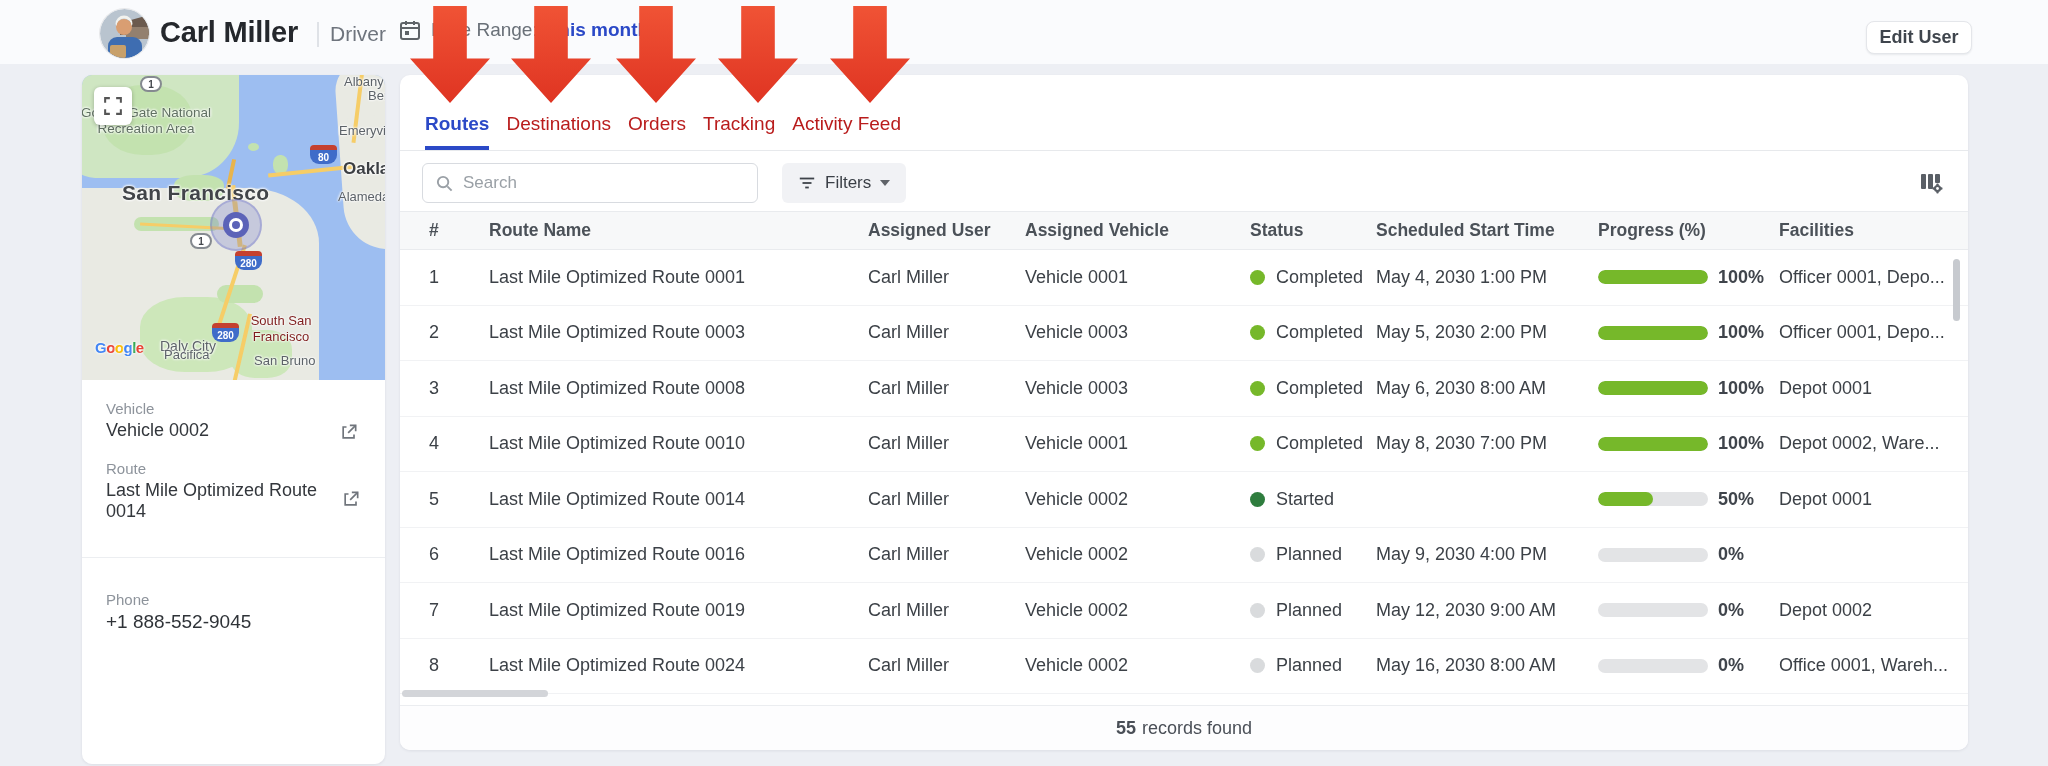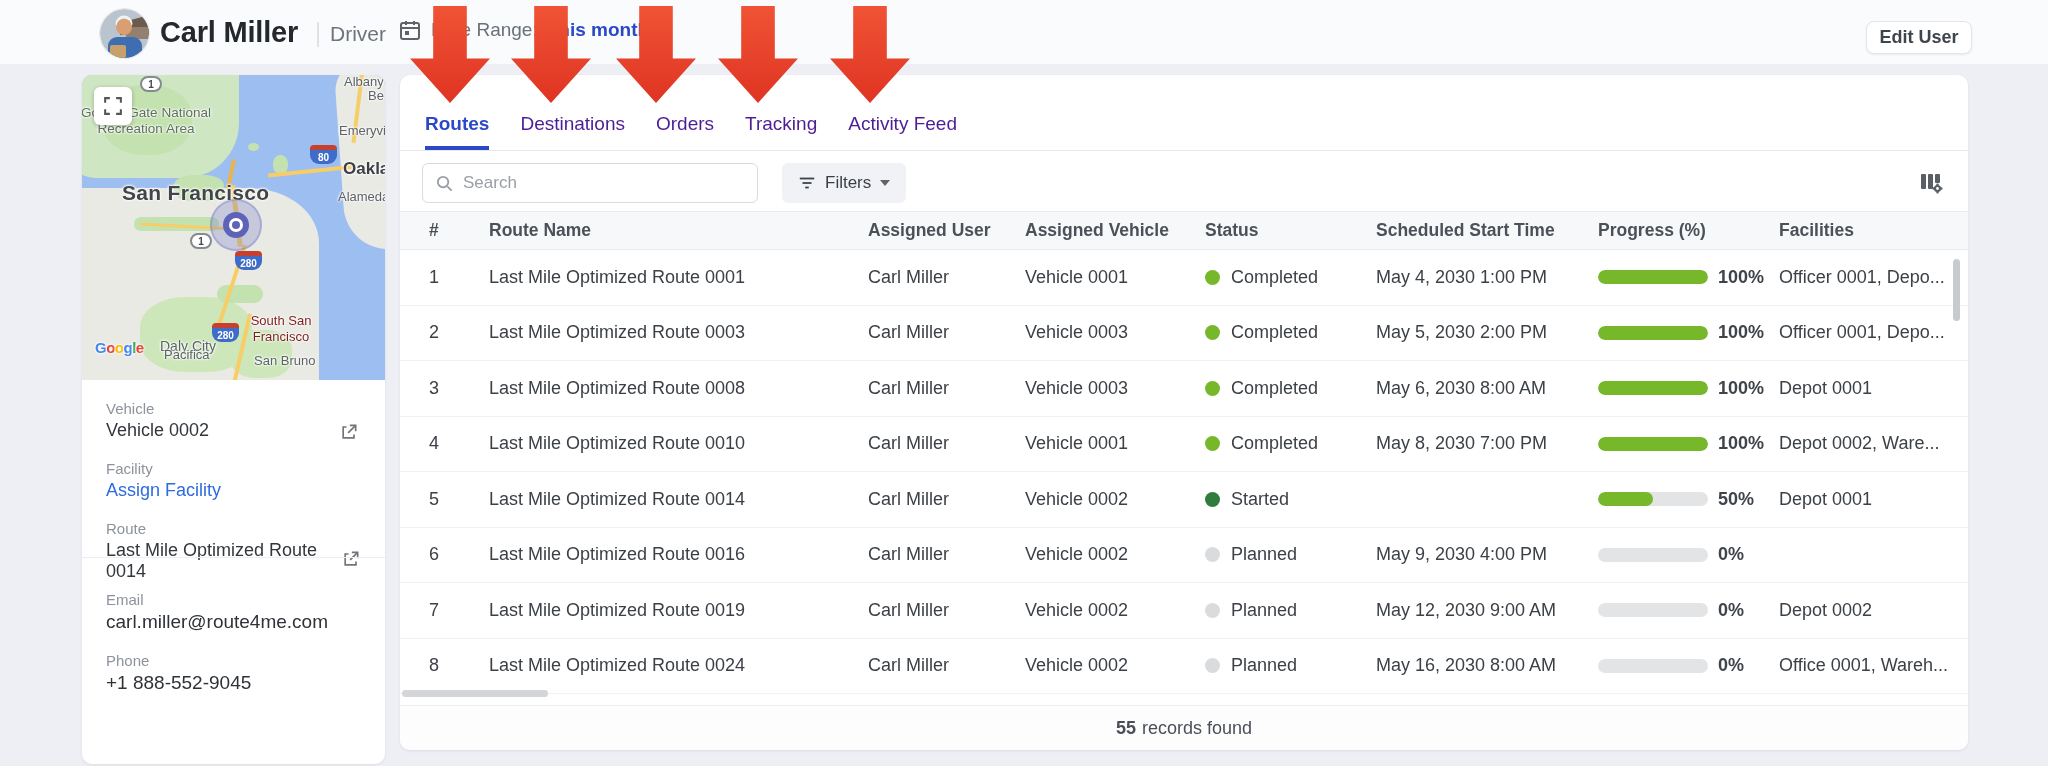--- a/index.html
+++ b/index.html
@@ -47,39 +47,39 @@
   .f-label { font-size:15px; color:#8d939b; margin-bottom:3px; }
   .f-value { font-size:18px; color:#33373c; display:flex; align-items:center; gap:8px; }
   .f-link  { font-size:18px; color:#2e6be0; cursor:pointer; }
   .fblock { margin-bottom:19px; position:relative; }
   .ext-abs { position:absolute; right:2px; top:22px; cursor:pointer; }
   .divider { position:absolute; left:0; top:482px; width:100%; height:1px; background:#eceef1; }
   .info2 { position:absolute; left:0; top:498px; width:100%; padding:18px 24px 0; }
   .f-value-lg { font-size:19px; color:#2f3338; }
 
   
-  .tabs { position:absolute; left:0; top:0; width:100%; height:76px; border-bottom:1px solid #e7e9ec; display:flex; align-items:stretch; padding-left:25px; gap:31px; }
-  .tab { display:flex; align-items:center; font-size:19px; color:#4c1d95; cursor:pointer; border-bottom:4px solid transparent; padding-top:26px; }
+  .tabs { position:absolute; left:0; top:0; width:100%; height:76px; border-bottom:1px solid #e7e9ec; display:flex; align-items:stretch; padding-left:25px; gap:17px; }
+  .tab { display:flex; align-items:center; font-size:19px; color:#b91c1c; cursor:pointer; border-bottom:4px solid transparent; padding-top:26px; }
   .tab.active { color:#2b49c7; font-weight:700; border-bottom-color:#2b49c7; }
 
   
   .search-box { position:absolute; left:22px; top:88px; width:336px; height:40px; border:1px solid #d8dbe0; border-radius:6px; display:flex; align-items:center; padding-left:12px; gap:9px; background:#fff; }
   .search-box input { border:none; outline:none; font-size:17px; color:#33373c; width:270px; font-family:"Liberation Sans",sans-serif; }
   .search-box input::placeholder { color:#9aa0a6; }
   .filters-btn { position:absolute; left:382px; top:88px; height:40px; padding:0 16px; background:#f1f2f5; border-radius:6px; display:flex; align-items:center; gap:9px; font-size:17px; color:#3a3f46; cursor:pointer; }
   .cols-btn { position:absolute; left:1516px; top:93px; width:30px; height:30px; display:flex; align-items:center; justify-content:center; cursor:pointer; }
 
   
   .thead { position:absolute; left:0; top:136px; width:100%; height:39px; background:#f7f8f9; border-top:1px solid #e9ebee; border-bottom:1px solid #e9ebee; }
   .thead .cell { font-weight:700; color:#4b5158; font-size:17.5px; }
   .tbody { position:absolute; left:0; top:175px; width:100%; height:444px; }
   .trow { position:relative; height:55.5px; border-bottom:1px solid #f1f2f4; }
   .cell { position:absolute; top:0; height:100%; display:flex; align-items:center; font-size:18px; color:#3c4147; white-space:nowrap; overflow:hidden; }
   .c-num{left:29px;width:45px} .c-route{left:89px;width:365px} .c-user{left:468px;width:150px}
-  .c-vehicle{left:625px;width:170px} .c-status{left:805px;width:165px} .c-time{left:976px;width:215px}
+  .c-vehicle{left:625px;width:170px} .c-status{left:850px;width:165px} .c-time{left:976px;width:215px}
   .c-progress{left:1198px;width:180px} .c-fac{left:1379px;width:175px}
   .dot { width:15px; height:15px; border-radius:50%; margin-right:11px; flex:0 0 auto; }
   .pbar { width:110px; height:14px; border-radius:7px; background:#e3e4e6; overflow:hidden; margin-right:10px; }
   .pfill { display:block; height:100%; border-radius:7px; background:#76b82a; }
   .pct { font-weight:700; color:#3f444b; }
   .vscroll { position:absolute; left:1553px; top:184px; width:7px; height:62px; border-radius:4px; background:#c7cacf; }
   .hscroll { position:absolute; left:2px; top:615px; width:146px; height:7px; border-radius:4px; background:#d3d5d9; }
   .tfoot { position:absolute; left:0; bottom:0; width:100%; height:45px; border-top:1px solid #ebedf0; background:#fdfdfe; border-radius:0 0 10px 10px; display:flex; align-items:center; justify-content:center; font-size:18px; color:#4a4f57; gap:6px; }
   .tfoot b { font-weight:700; }
 
@@ -191,42 +191,34 @@
     <div class="fblock">
       <div class="f-label">Vehicle</div>
       <div class="f-value">Vehicle 0002</div>
       <span class="ext-abs"><svg width="20" height="20" viewBox="0 0 24 24" fill="none" stroke="#70757c" stroke-width="2">
             <path d="M9 6H5v13h13v-4"></path>
             <path d="M13 4h7v7"></path>
             <path d="M20 4l-9 9"></path>
           </svg></span>
     </div>
     <div class="fblock">
-      <div class="f-label">Facility</div>
-      <div class="f-link">Assign Facility</div>
-    </div>
-    <div class="fblock">
       <div class="f-label">Route</div>
       <div class="f-value">
           <span>Last Mile Optimized Route 0014</span>
           <span><svg width="20" height="20" viewBox="0 0 24 24" fill="none" stroke="#70757c" stroke-width="2">
               <path d="M9 6H5v13h13v-4"></path>
               <path d="M13 4h7v7"></path>
               <path d="M20 4l-9 9"></path>
             </svg></span>
         </div>
     </div>
   </div>
   <div class="divider"></div>
   <div class="info2">
     <div class="fblock">
-      <div class="f-label">Email</div>
-      <div class="f-value-lg">carl.miller@route4me.com</div>
-    </div>
-    <div class="fblock">
       <div class="f-label">Phone</div>
       <div class="f-value-lg">+1 888-552-9045</div>
     </div>
   </div>
 </div>
 
 <div class="card right-card">
   <div class="tabs">
     <div class="tab active">Routes</div>
     <div class="tab">Destinations</div>

